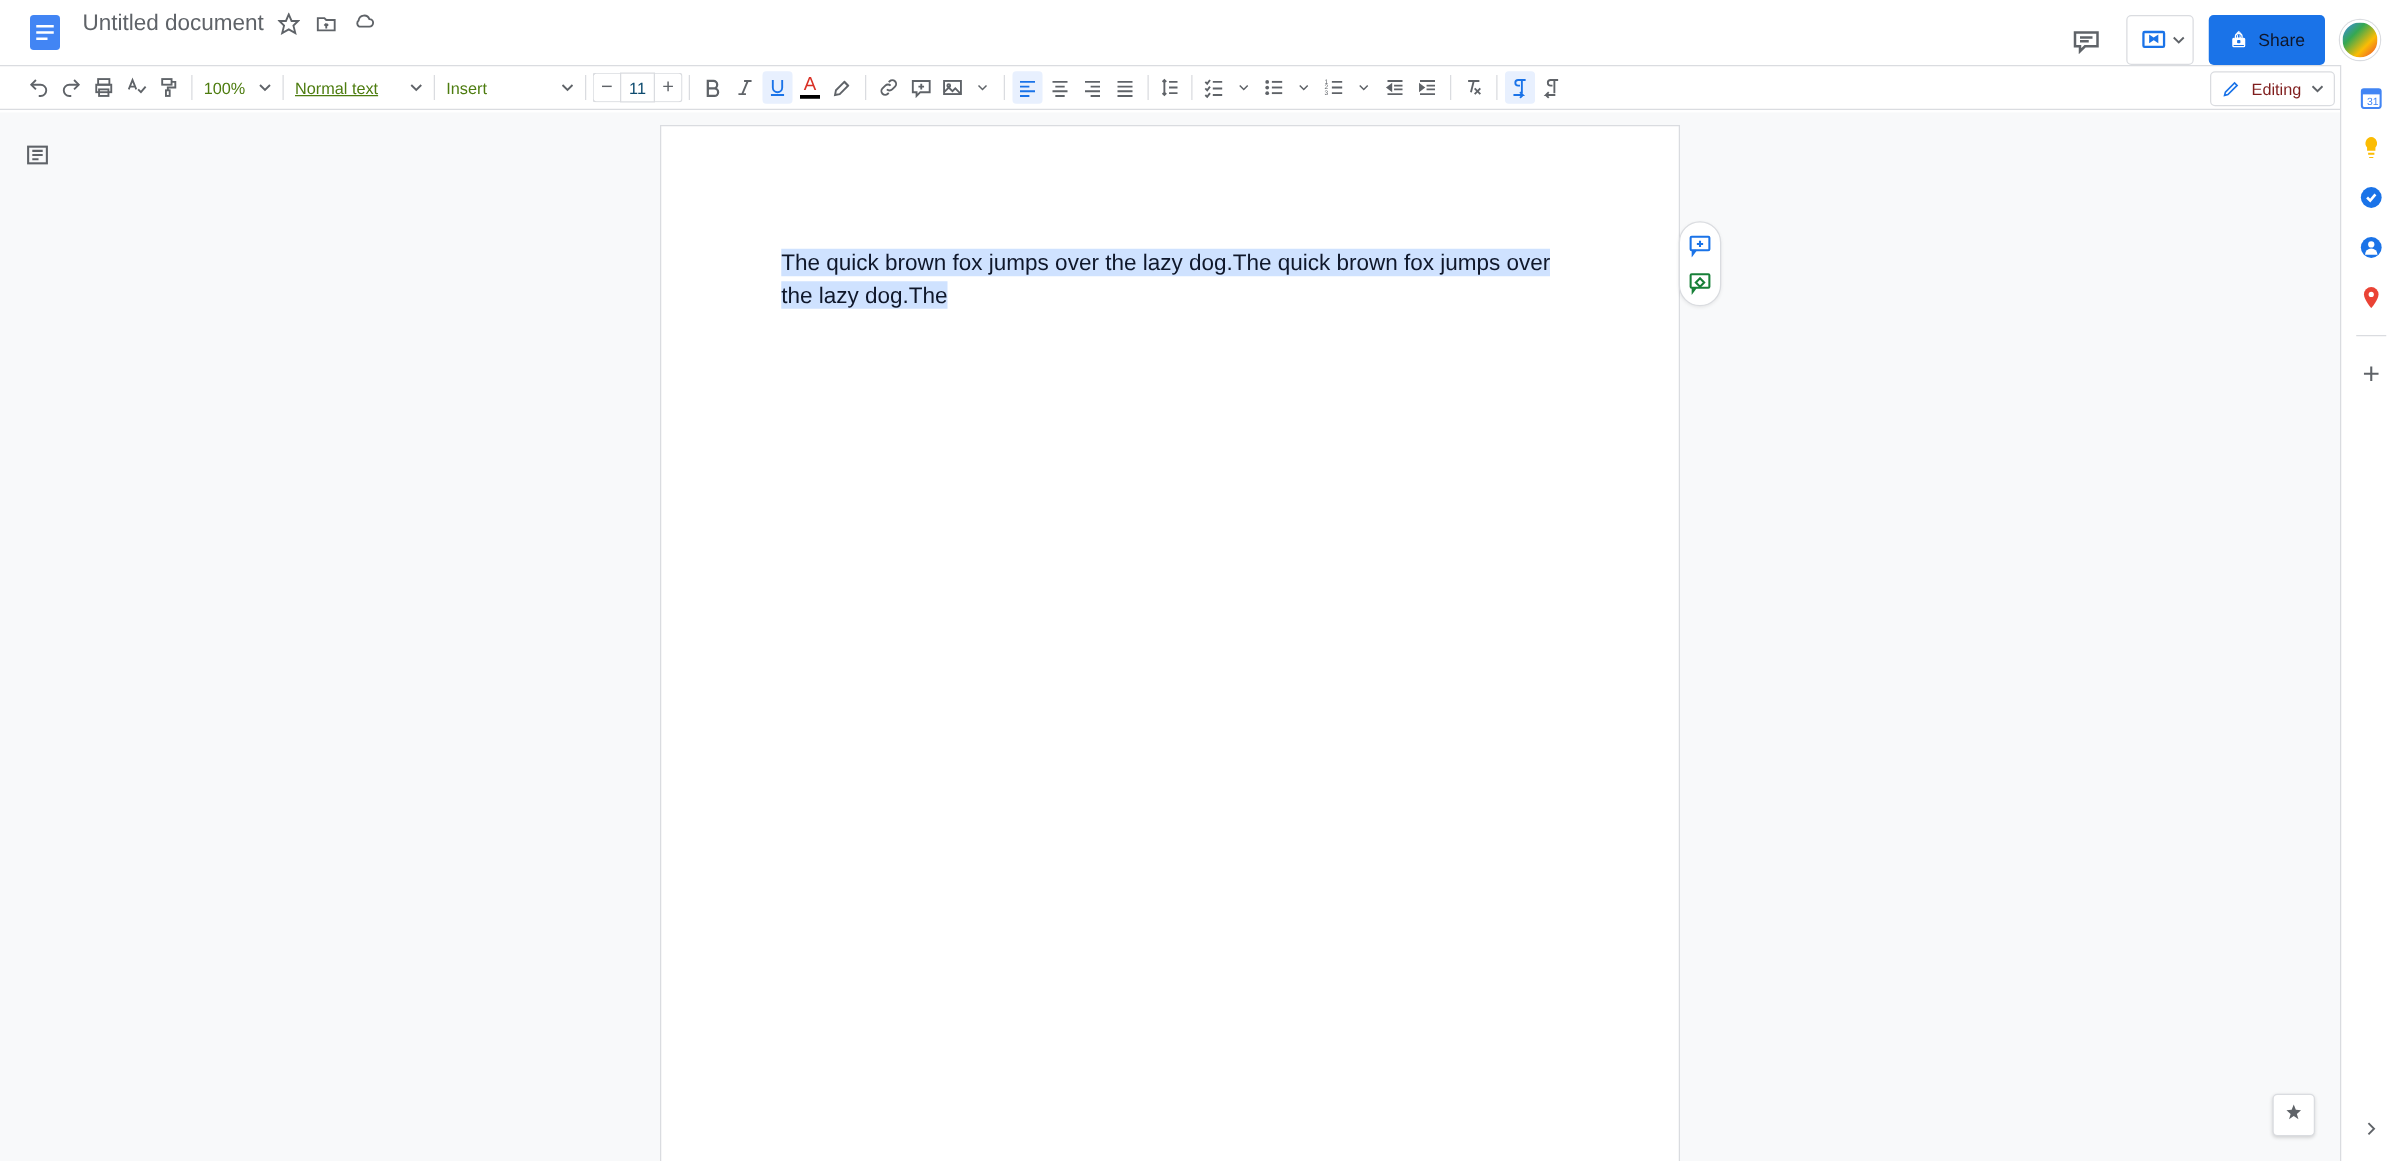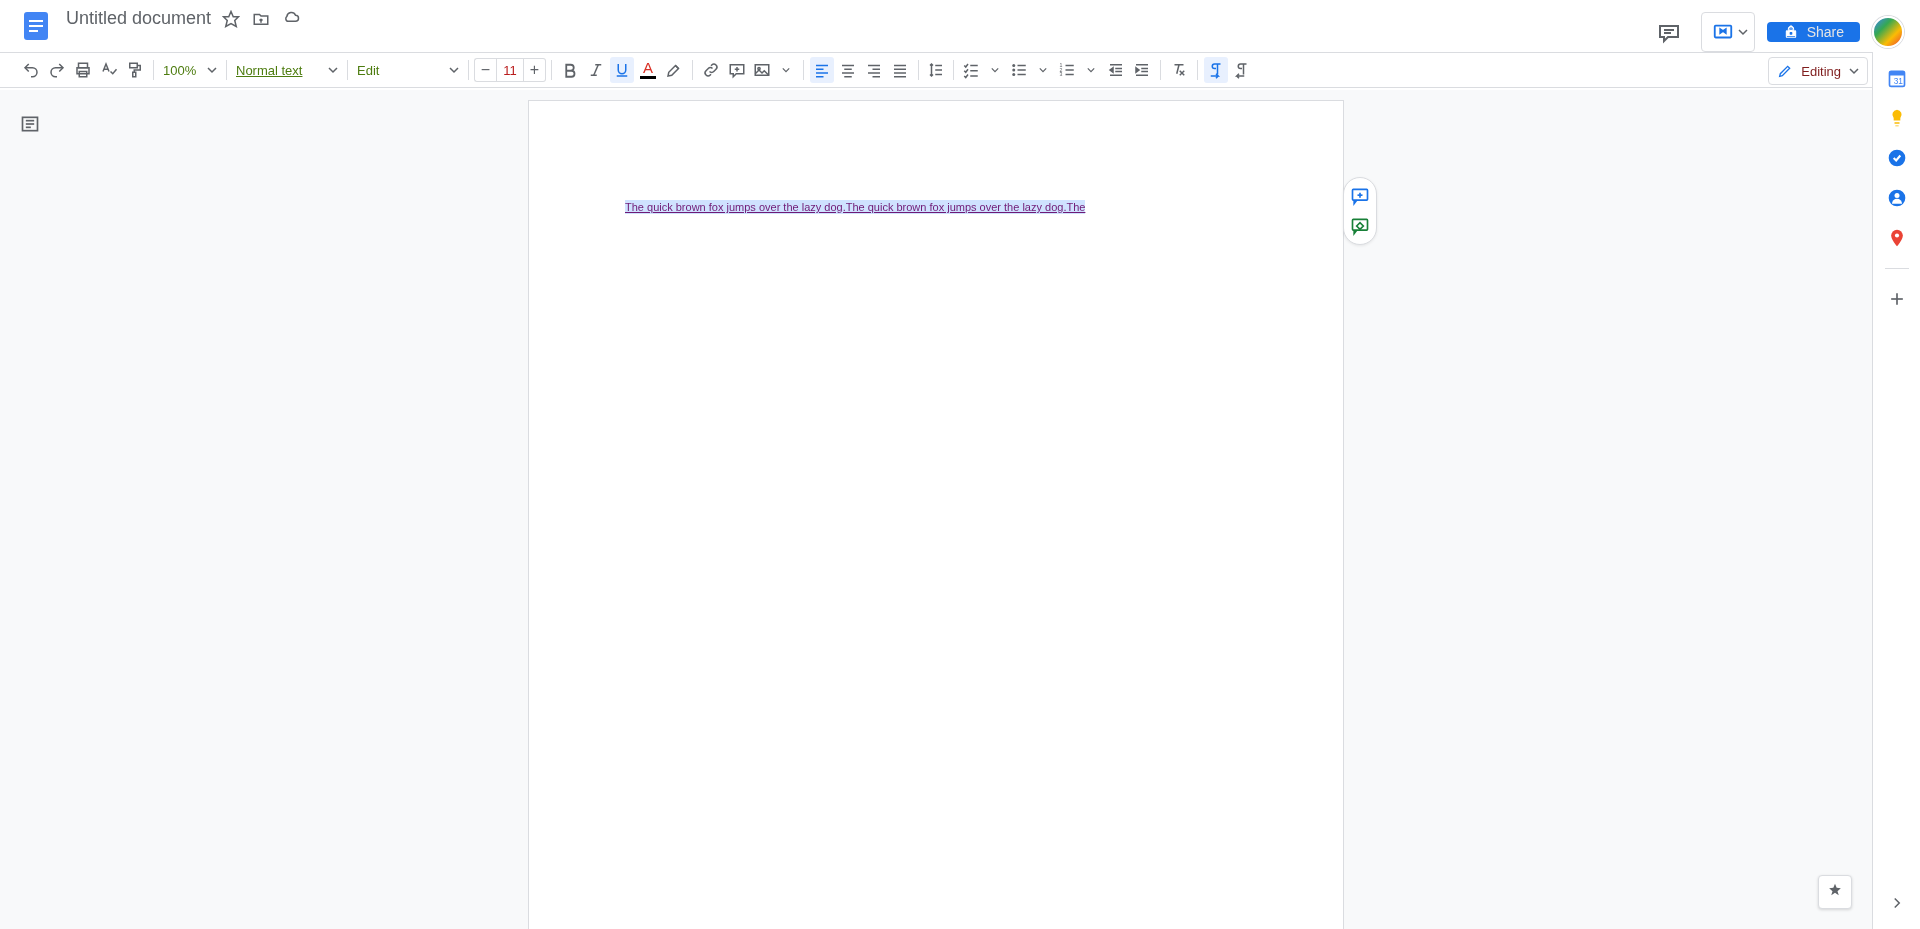--- a/index.html
+++ b/index.html
@@ -15,60 +15,60 @@
   .title-icon { color: #5f6368; display: inline-flex; align-items: center; justify-content: center; width: 20px; height: 20px; }
   .title-icon svg { width: 18px; height: 18px; }
   .menu-row { display: flex; align-items: center; gap: 2px; padding: 2px 0 0 0; font-size: 14px; color: #202124; }
   .menu-item { padding: 2px 7px; border-radius: 4px; cursor: pointer; }
   .last-edit { color: #5f6368; text-decoration: underline; font-size: 14px; margin-left: 10px; cursor: pointer; }
   .header-right { display: flex; align-items: center; gap: 12px; padding-top: 6px; }
   .hr-icon { width: 40px; height: 40px; border-radius: 50%; display: flex; align-items: center; justify-content: center; color: #5f6368; cursor: pointer; }
   .hr-icon svg { width: 24px; height: 24px; }
   .present-btn { height: 40px; border: 1px solid #dadce0; border-radius: 4px; display: flex; align-items: center; padding: 0 6px 0 10px; color: #5f6368; gap: 4px; cursor: pointer; }
   .present-btn svg { width: 22px; height: 22px; }
-  .share-btn { height: 20px; background: #1a73e8; color: #e5e5e5; border-radius: 4px; display: flex; align-items: center; padding: 0 16px; gap: 8px; font-size: 14px; font-weight: 500; cursor: pointer; }
+  .share-btn { height: 40px; background: #1a73e8; color: #0f172a; border-radius: 4px; display: flex; align-items: center; padding: 0 16px; gap: 8px; font-size: 14px; font-weight: 500; cursor: pointer; }
   .share-btn svg { width: 16px; height: 16px; }
   .avatar { width: 32px; height: 32px; border-radius: 50%; background: linear-gradient(135deg,#4285f4,#34a853,#fbbc04,#ea4335); border: 2px solid #fff; box-shadow: 0 0 0 1px #dadce0; cursor: pointer; background-size: cover; background-position: center; }
 
   
   .toolbar { height: 36px; border-top: 1px solid #dadce0; border-bottom: 1px solid #dadce0; display: flex; align-items: center; padding: 0 22px 0 18px; gap: 0; color: #5f6368; position: relative; }
   .tb-btn { min-width: 24px; height: 26px; display: flex; align-items: center; justify-content: center; border-radius: 3px; cursor: pointer; margin: 0 1px; padding: 0 2px; }
   .tb-btn svg { width: 18px; height: 18px; }
   .tb-btn.active { background: #e8f0fe; color: #1a73e8; }
   .tb-sep { width: 1px; height: 20px; background: #dadce0; margin: 0 5px; }
   .tb-combo { display: flex; align-items: center; font-size: 13px; color: #4d7c0f; padding: 0 4px; gap: 4px; cursor: pointer; height: 26px; border-radius: 3px; }
   .tb-combo svg.drop { width: 10px; height: 10px; color: #5f6368; }
   .zoom-combo { width: 62px; justify-content: space-between; }
   .style-combo { width: 110px; justify-content: space-between; text-decoration: underline; }
   .font-combo { width: 110px; justify-content: space-between; }
   .fs-group { display: flex; align-items: center; }
   .fs-btn { width: 22px; height: 24px; border: 1px solid #dadce0; display: flex; align-items: center; justify-content: center; font-size: 16px; color: #5f6368; cursor: pointer; }
   .fs-btn.left { border-radius: 3px 0 0 3px; border-right: none; }
   .fs-btn.right { border-radius: 0 3px 3px 0; border-left: none; }
-  .fs-input { width: 28px; height: 24px; border: 1px solid #dadce0; text-align: center; font-size: 13px; color: #b91c1c; outline: none; }
+  .fs-input { width: 28px; height: 24px; border: 1px solid #dadce0; text-align: center; font-size: 13px; color: #0c4a6e; outline: none; }
   .color-swatch { width: 18px; display: flex; flex-direction: column; align-items: center; }
   .color-swatch .letter { font-size: 15px; font-weight: 500; line-height: 14px; }
   .color-swatch .bar { width: 16px; height: 3px; background: #000; margin-top: 1px; }
   .tb-split { display: flex; align-items: center; }
   .tb-split .tb-btn { margin: 0; }
   .tb-split .dropper { width: 12px; }
   .tb-split .dropper svg { width: 8px; height: 8px; }
 
   .mode-pill { position: absolute; right: 52px; top: 4px; height: 28px; border: 1px solid #dadce0; border-radius: 4px; display: flex; align-items: center; padding: 0 8px; gap: 8px; font-size: 13px; color: #7f1d1d; cursor: pointer; }
   .mode-pill svg { width: 16px; height: 16px; color: #1a73e8; }
   .mode-pill .drop { width: 10px; height: 10px; color: #5f6368; }
   .collapse-btn { position: absolute; right: 18px; top: 4px; width: 28px; height: 28px; display: flex; align-items: center; justify-content: center; color: #5f6368; cursor: pointer; border-radius: 3px; }
 
   
   .workspace { position: absolute; top: 90px; left: 0; right: 48px; bottom: 0; background: #f8f9fa; overflow: hidden; }
   .outline-btn { position: absolute; left: 18px; top: 22px; width: 24px; height: 24px; color: #5f6368; cursor: pointer; display:flex; align-items:center; justify-content:center; }
   .outline-btn svg { width: 20px; height: 20px; }
   .page { position: absolute; left: 50%; transform: translateX(-50%); top: 10px; width: 816px; min-height: 1056px; background: #fff; border: 1px solid #dadce0; }
   .page-content { position: absolute; left: 96px; top: 96px; right: 96px; }
-  .doc-text { font-size: 11px; font-family: Arial; color: #701a75; text-decoration: underline; line-height: 1.45; }
+  .doc-text { font-size: 18px; font-family: Arial; color: #0f172a; line-height: 1.45; }
   .doc-text .sel { background: #cfe2ff; padding: 1px 0; }
 
   .margin-tools { position: absolute; right: -34px; top: 76px; width: 34px; background: #fff; border: 1px solid #dadce0; border-radius: 18px; display: flex; flex-direction: column; align-items: center; padding: 6px 0; gap: 6px; box-shadow: 0 1px 3px rgba(0,0,0,.08); }
   .margin-tools .mt { width: 24px; height: 24px; display: flex; align-items: center; justify-content: center; cursor: pointer; color: #5f6368; }
   .margin-tools .mt svg { width: 20px; height: 20px; }
   .margin-tools .mt.green { color: #188038; }
 
   .explore { position: absolute; right: 20px; bottom: 20px; width: 34px; height: 34px; border: 1px solid #dadce0; border-radius: 4px; background: #fff; display: flex; align-items: center; justify-content: center; color: #5f6368; cursor: pointer; box-shadow: 0 1px 3px rgba(0,0,0,.15); }
   .explore svg { width: 20px; height: 20px; }
 
@@ -191,21 +191,21 @@
 
   <div class="tb-combo style-combo">
     <span>Normal text</span>
     <svg class="drop" viewBox="0 0 10 10">
         <path d="M1 3l4 4 4-4" fill="none" stroke="#5f6368" stroke-width="1.5"></path>
       </svg>
   </div>
   <div class="tb-sep"></div>
 
   <div class="tb-combo font-combo">
-    <span>Edit</span>
+    <span>Insert</span>
     <svg class="drop" viewBox="0 0 10 10">
         <path d="M1 3l4 4 4-4" fill="none" stroke="#5f6368" stroke-width="1.5"></path>
       </svg>
   </div>
   <div class="tb-sep"></div>
 
   <div class="fs-group">
     <div class="fs-btn left">−</div>
     <input class="fs-input" value="11" style="">
     <div class="fs-btn right">+</div>

